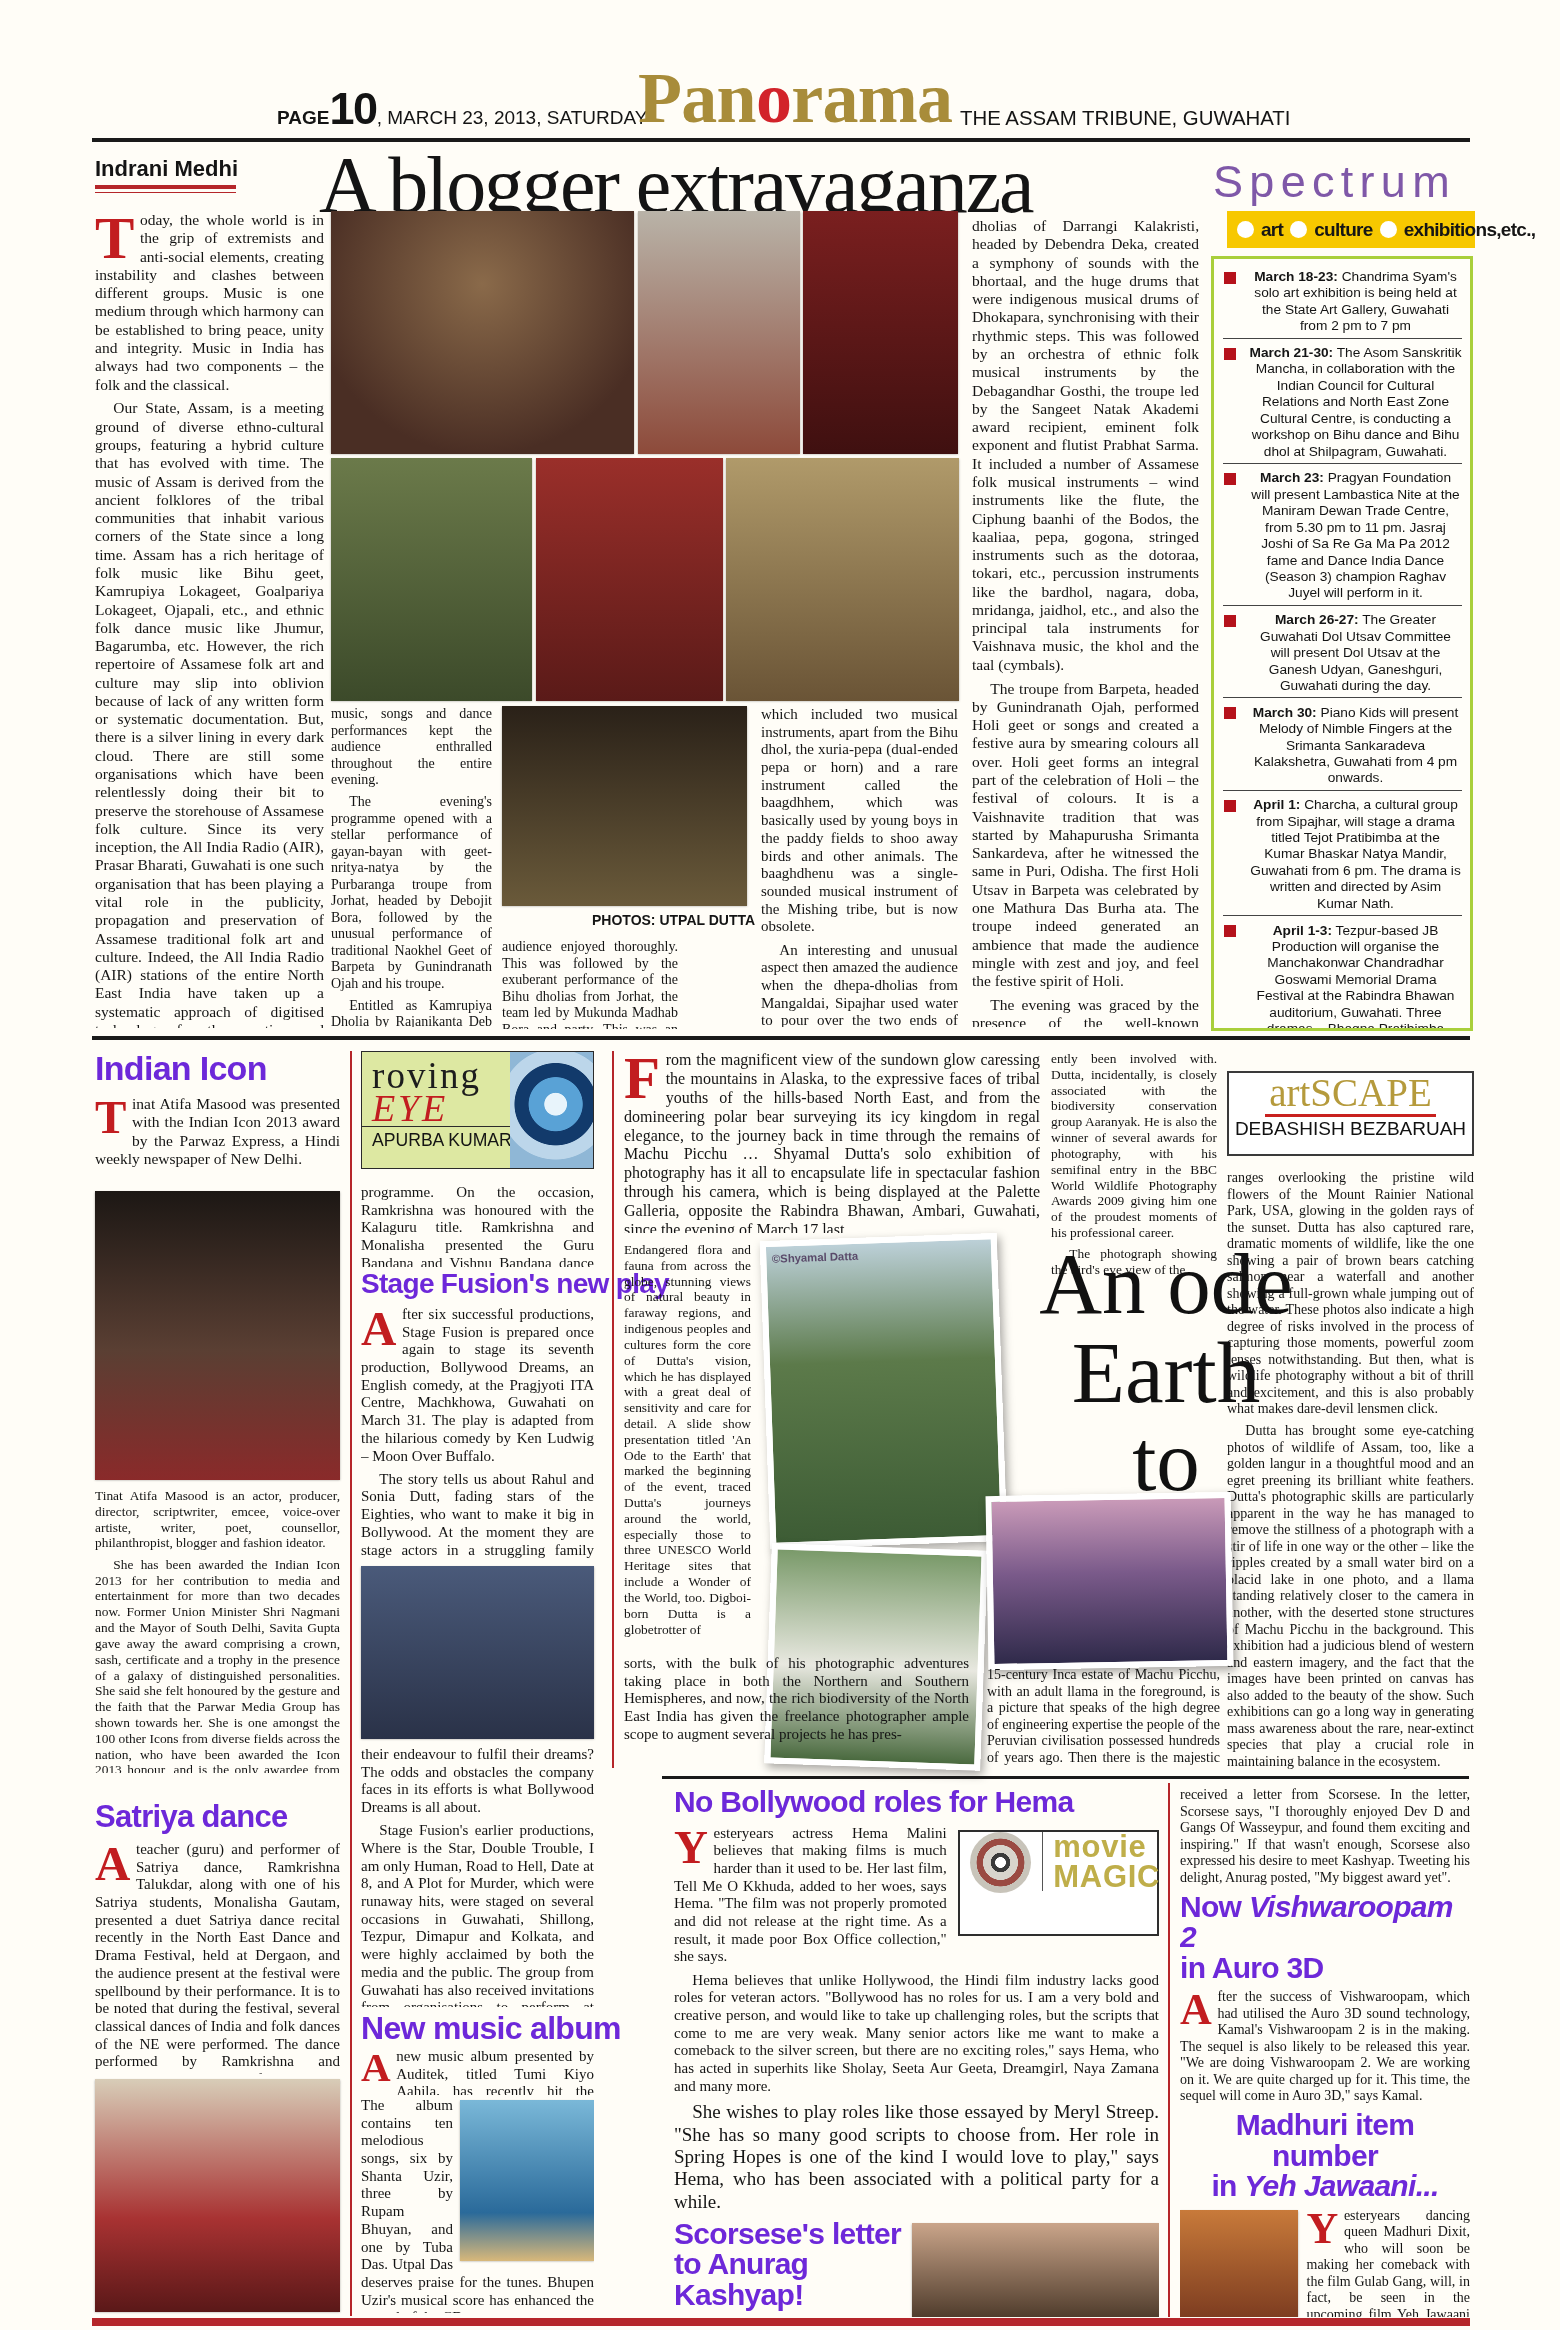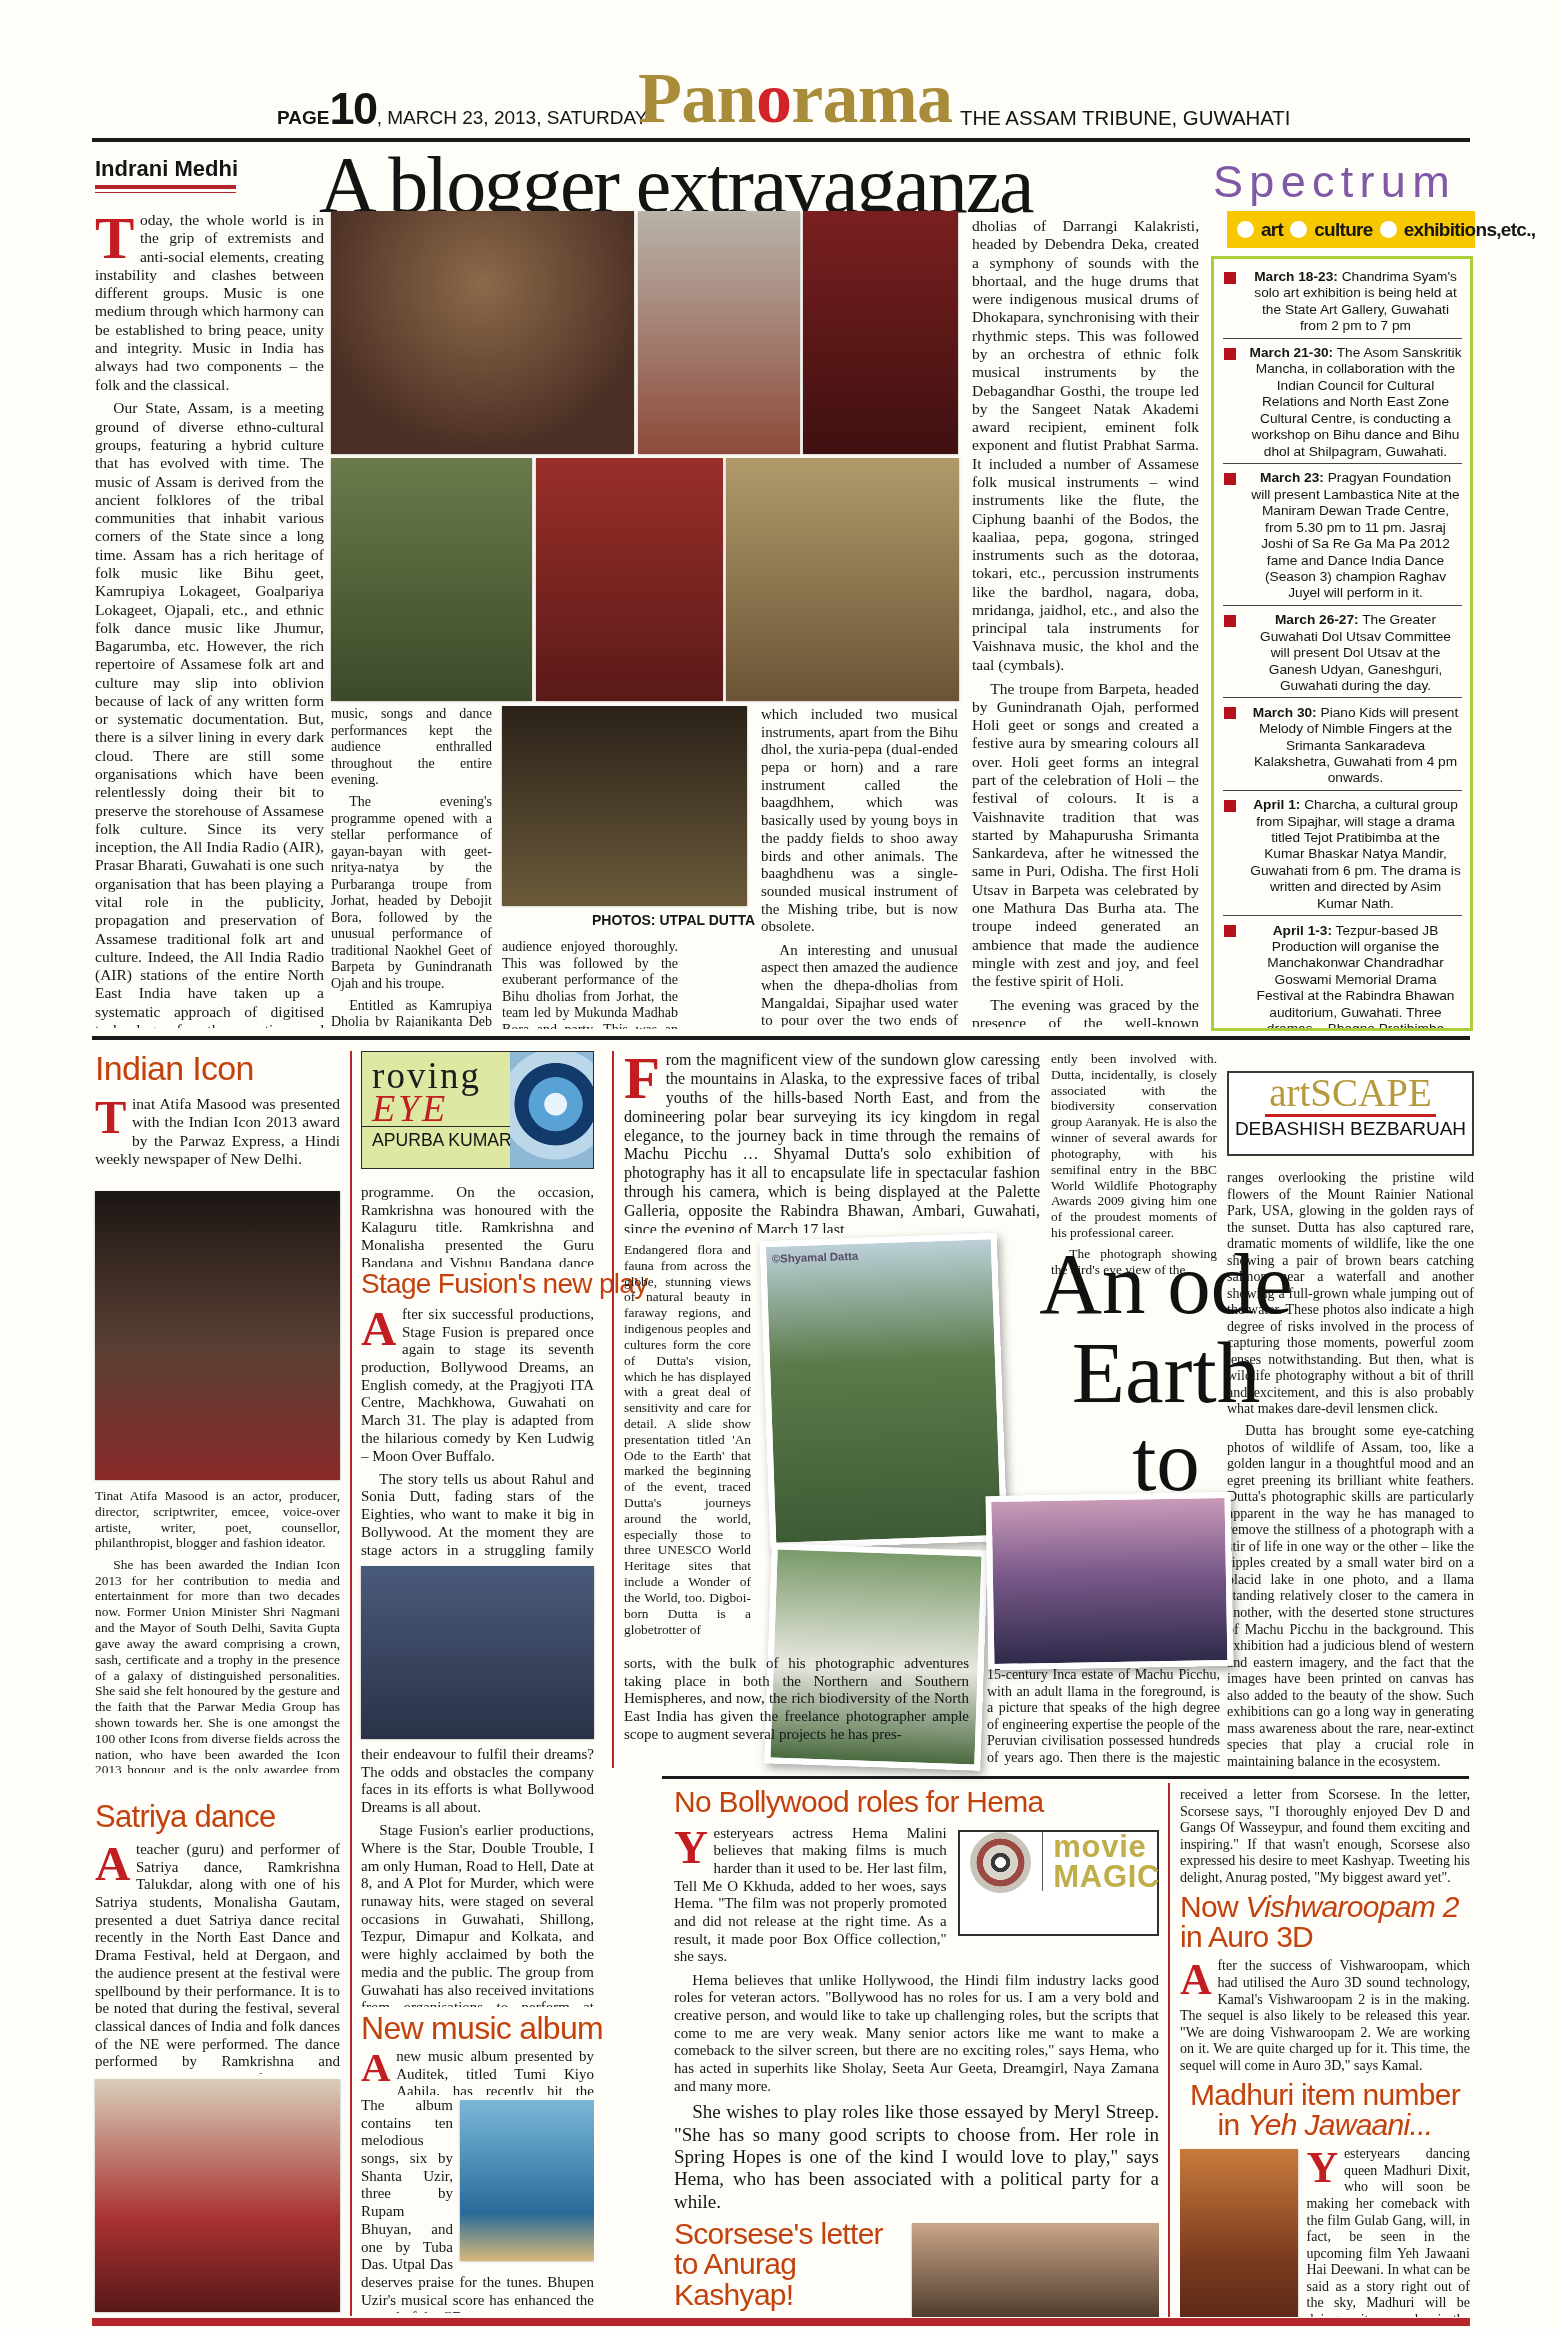--- a/index.html
+++ b/index.html
@@ -4,21 +4,21 @@
 <style>
   html,body{margin:0;padding:0;background:#d8d6d0;}
   #page{position:relative;width:1561px;height:2330px;background:#fffdf7;margin:0 auto;overflow:hidden;
         font-family:"Liberation Serif",serif;color:#141414;}
   .abs{position:absolute;}
   .bt{font-size:15.5px;line-height:1.18;text-align:justify;margin:0 0 5.6px 0;}
   .indent{text-indent:18.3px;}
   .clip{overflow:hidden;}
   .dropcap{float:left;font-family:"Liberation Serif",serif;font-weight:bold;color:#c21d20;
            font-size:59px;line-height:0.78;padding:4.2px 5.6px 0 0;}
-  .sec-head{font-family:"Liberation Sans",sans-serif;font-weight:normal;color:#c2410c;
+  .sec-head{font-family:"Liberation Sans",sans-serif;font-weight:bold;color:#6d28d9;
             font-size:31px;line-height:1.02;letter-spacing:-0.7px;margin:0;}
   .photo{position:absolute;box-shadow:0 0.7px 2.1px rgba(0,0,0,.35);}
   .print{border:6.3px solid #fff;box-shadow:2.8px 4.2px 10px rgba(0,0,0,.35);}
   .rule-black{position:absolute;background:#1a1a1a;}
   .rule-red{position:absolute;background:#b5262a;}
   
   #pageinfo{left:277px;top:83px;white-space:nowrap;}
   #pageinfo .pl{font:bold 19px "Liberation Sans",sans-serif;}
   #pageinfo .pn{font:bold 45px "Liberation Sans",sans-serif;letter-spacing:-1.4px;}
   #pageinfo .dl{font:19px "Liberation Sans",sans-serif;}

